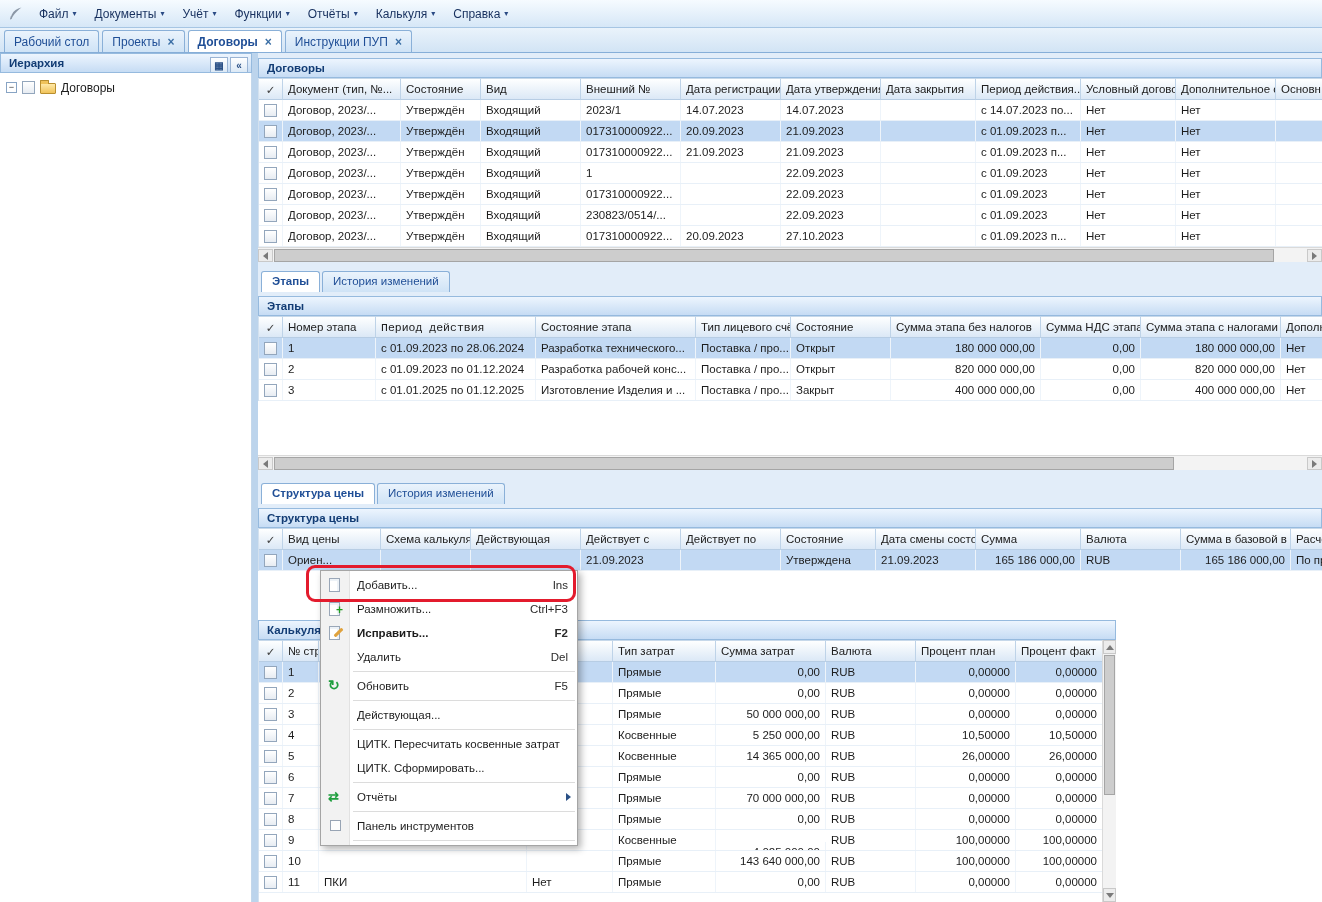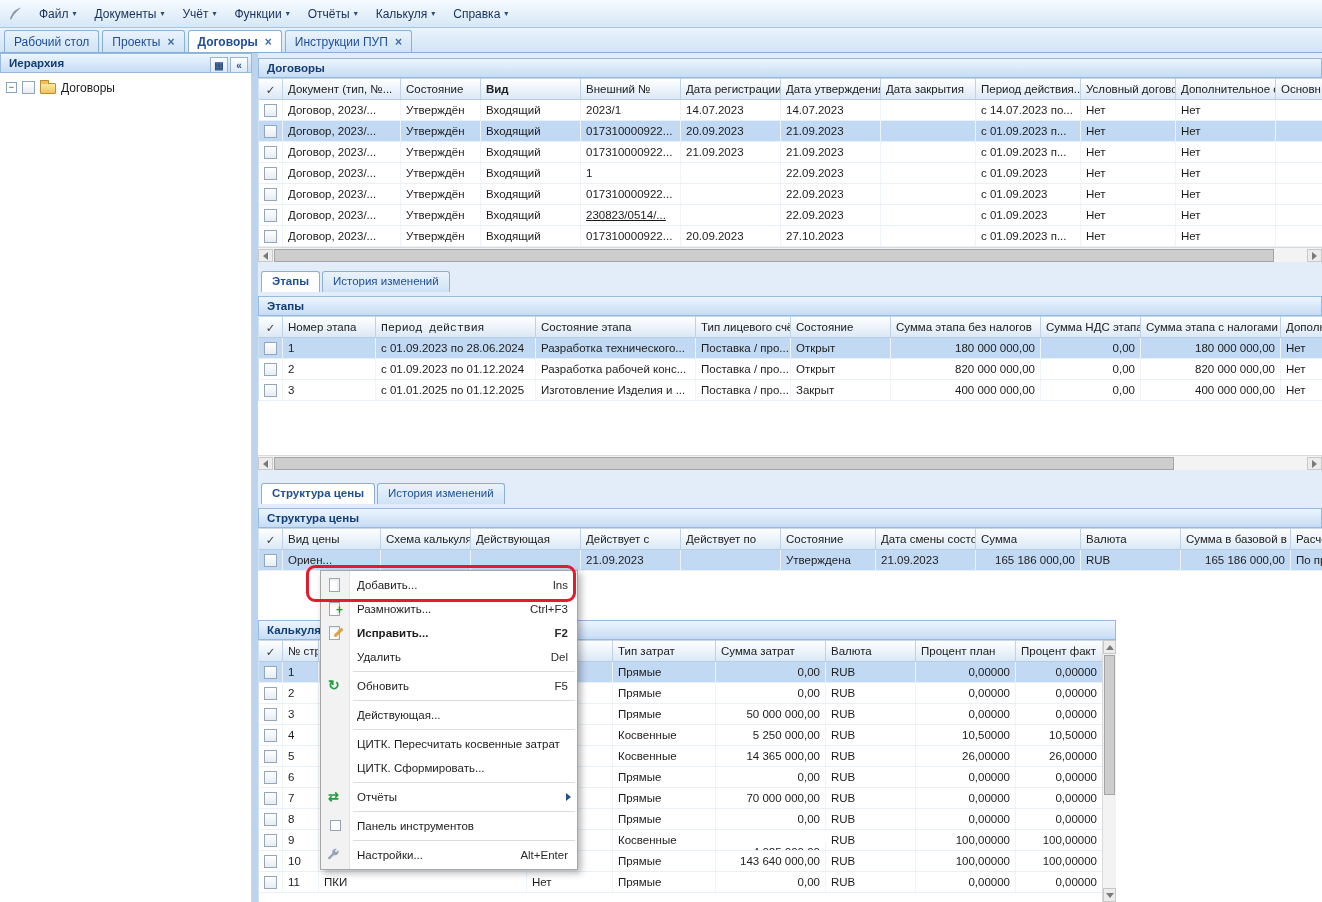--- a/index.html
+++ b/index.html
@@ -188,21 +188,21 @@
 <div class="abs" style="left:252px;top:53px;width:6px;height:849px;background:#bcd4ec;"></div>
 
 <div class="phdr" style="left:258px;top:58px;width:1064px;">
   <span>Договоры</span>
 </div>
 <div class="grid" id="contracts-grid" style="left:258px;top:78px;width:1064px;height:169px;">
     <div class="gh">
       <div class="gc ck" style="width: 24px;">✓</div>
       <div class="gc" style="width: 118px;">Документ (тип, №...</div>
       <div class="gc" style="width: 80px;">Состояние</div>
-      <div class="gc" style="width: 100px; font-weight: bold;">Вид</div>
+      <div class="gc" style="width: 100px;">Вид</div>
       <div class="gc" style="width: 100px;">Внешний №</div>
       <div class="gc" style="width: 100px;">Дата регистрации</div>
       <div class="gc" style="width: 100px;">Дата утверждения</div>
       <div class="gc" style="width: 95px;">Дата закрытия</div>
       <div class="gc" style="width: 105px;">Период действия...</div>
       <div class="gc" style="width: 95px;">Условный договор</div>
       <div class="gc" style="width: 100px;">Дополнительное с</div>
       <div class="gc" style="width: 47px;">Основн...</div>
     </div>
     <div class="gr">
@@ -285,21 +285,21 @@
       <div class="gc" style="width: 100px;">Нет</div>
       <div class="gc" style="width: 47px;"></div>
     </div>
     <div class="gr">
       <div class="gc ckc" style="width: 24px;">
         <span class="cb"></span>
       </div>
       <div class="gc" style="width: 118px;">Договор, 2023/...</div>
       <div class="gc" style="width: 80px;">Утверждён</div>
       <div class="gc" style="width: 100px;">Входящий</div>
-      <div class="gc" style="width: 100px; text-decoration: underline;">230823/0514/...</div>
+      <div class="gc" style="width: 100px;">230823/0514/...</div>
       <div class="gc" style="width: 100px;"></div>
       <div class="gc" style="width: 100px;">22.09.2023</div>
       <div class="gc" style="width: 95px;"></div>
       <div class="gc" style="width: 105px;">с 01.09.2023</div>
       <div class="gc" style="width: 95px;">Нет</div>
       <div class="gc" style="width: 100px;">Нет</div>
       <div class="gc" style="width: 47px;"></div>
     </div>
     <div class="gr">
       <div class="gc ckc" style="width: 24px;">
@@ -674,22 +674,15 @@
     </div>
     <div class="msep"></div>
     <div class="mi">
       <span class="ico">
         <span class="icbox"></span>
       </span>
       <span class="lbl">Панель инструментов</span>
       <span class="sc"></span>
     </div>
     <div class="msep"></div>
-    <div class="mi">
-      <span class="ico"><svg width="14" height="14" viewBox="0 0 16 16">
-          <path d="M14.2 4.1c.5 1.4.2 3-.9 4.1-1.1 1.1-2.7 1.4-4.1.9l-4.6 4.6c-.5.5-1.4.5-1.9 0s-.5-1.4 0-1.9l4.6-4.6c-.5-1.4-.2-3 .9-4.1 1.1-1.1 2.7-1.4 4.1-.9l-2.2 2.3 1.5 1.5 2.2-2.3z" fill="#97a5b8"></path>
-        </svg></span>
-      <span class="lbl">Настройки...</span>
-      <span class="sc">Alt+Enter</span>
-    </div>
   </div>
 
 <div class="red-annot"></div>
 
 </body></html>

